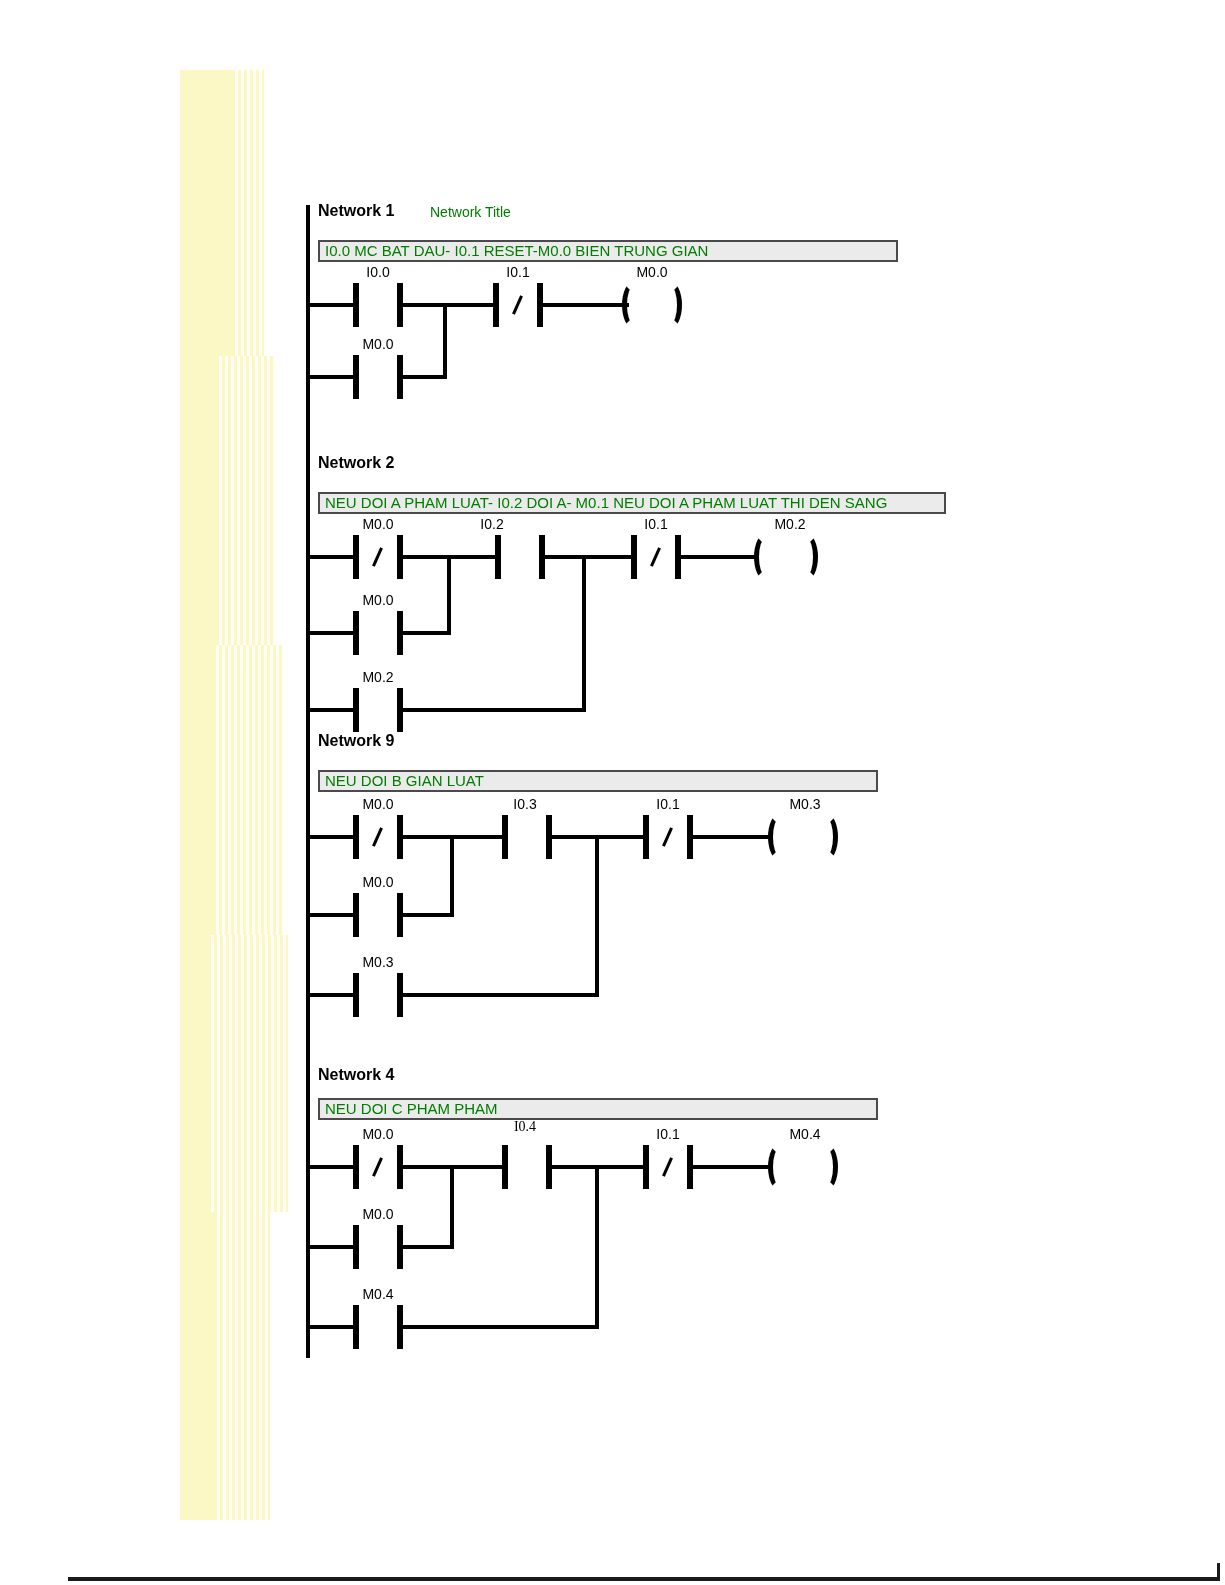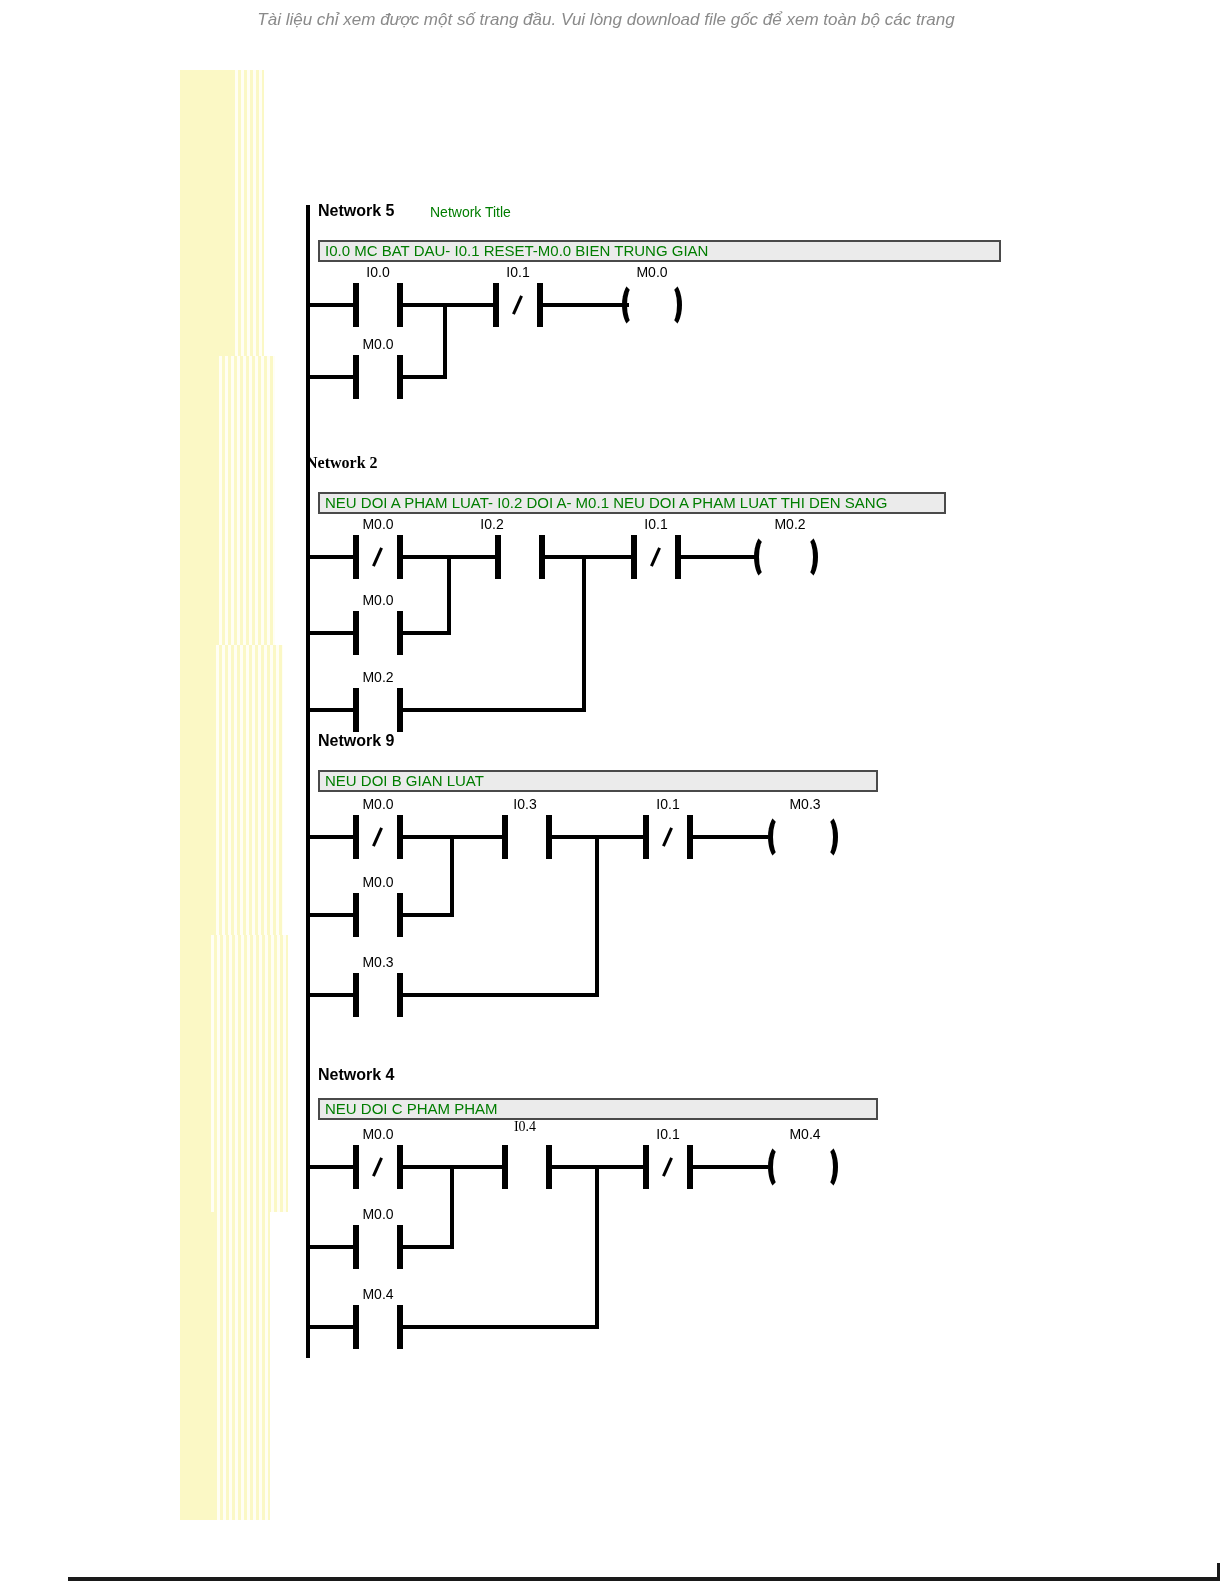--- a/index.html
+++ b/index.html
@@ -30,39 +30,38 @@
         border-radius:50%;box-sizing:border-box;}
   .pl{border-left-color:#000;left:0;}
   .pr{border-right-color:#000;}
   .pagebar{position:absolute;background:#1a1a1a;}
 </style>
 </head>
 <body>
 
 <div class="page">
 
-  <div class="watermark">Tài liệu chỉ xem được một số trang đầu. Vui lòng download file gốc để xem toàn bộ các trang</div>
 
   <div class="ysolid" style="left:180px;top:70px;width:52px;height:286px;"></div>
   <div class="ystripe" style="left:232px;top:70px;width:32px;height:286px;"></div>
   <div class="ysolid" style="left:180px;top:356px;width:36px;height:289px;"></div>
   <div class="ystripe" style="left:216px;top:356px;width:59px;height:289px;"></div>
   <div class="ysolid" style="left:180px;top:645px;width:33px;height:290px;"></div>
   <div class="ystripe" style="left:213px;top:645px;width:70px;height:290px;"></div>
   <div class="ysolid" style="left:180px;top:935px;width:28px;height:277px;"></div>
   <div class="ystripe" style="left:208px;top:935px;width:80px;height:277px;"></div>
   <div class="ysolid" style="left:180px;top:1212px;width:34px;height:308px;"></div>
   <div class="ystripe" style="left:214px;top:1212px;width:56px;height:308px;"></div>
 
   <div class="vl" style="left:306px;top:205px;height:1153px;"></div>
 
   <div>
-    <div class="nethead" style="left:318px;top:202px;">Network 5</div>
+    <div class="nethead" style="left:318px;top:202px;">Network 1</div>
     <div class="nettitle" style="left:430px;top:204px;">Network Title</div>
-    <div class="comment" style="left:318px;top:240px;width:683px;">I0.0 MC BAT DAU- I0.1 RESET-M0.0 BIEN TRUNG GIAN</div>
+    <div class="comment" style="left:318px;top:240px;width:580px;">I0.0 MC BAT DAU- I0.1 RESET-M0.0 BIEN TRUNG GIAN</div>
 
     <div class="clabel" style="left:338px;top:264px;">I0.0</div>
     <div class="clabel" style="left:478px;top:264px;">I0.1</div>
     <div class="clabel" style="left:612px;top:264px;">M0.0</div>
 
     <div class="hl" style="left:308px;top:303px;width:45px;"></div>
     <div class="contact" style="left:353px;top:283px;">
       <div class="bar b1"></div>
       <div class="bar b2"></div>
     </div>
@@ -82,21 +81,21 @@
     <div class="clabel" style="left:338px;top:336px;">M0.0</div>
     <div class="hl" style="left:308px;top:375px;width:45px;"></div>
     <div class="contact" style="left:353px;top:355px;">
       <div class="bar b1"></div>
       <div class="bar b2"></div>
     </div>
     <div class="hl" style="left:403px;top:375px;width:44px;"></div>
   </div>
 
   <div>
-    <div class="nethead" style="left:306px;top:454px;font-family:Liberation Serif, serif;">Network 2</div>
+    <div class="nethead" style="left:318px;top:454px;">Network 2</div>
     <div class="comment" style="left:318px;top:492px;width:628px;">NEU DOI A PHAM LUAT- I0.2 DOI A- M0.1 NEU DOI A PHAM LUAT THI DEN SANG</div>
 
     <div class="clabel" style="left:338px;top:516px;">M0.0</div>
     <div class="clabel" style="left:452px;top:516px;">I0.2</div>
     <div class="clabel" style="left:616px;top:516px;">I0.1</div>
     <div class="clabel" style="left:750px;top:516px;">M0.2</div>
 
     <div class="hl" style="left:308px;top:555px;width:45px;"></div>
     <div class="contact" style="left:353px;top:535px;">
       <div class="bar b1"></div>

